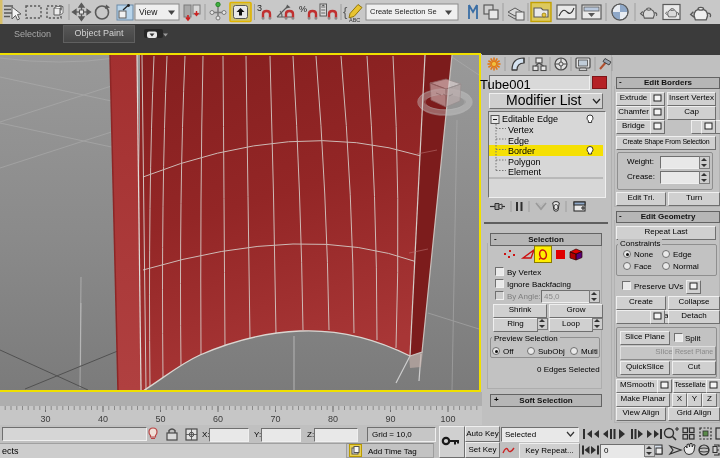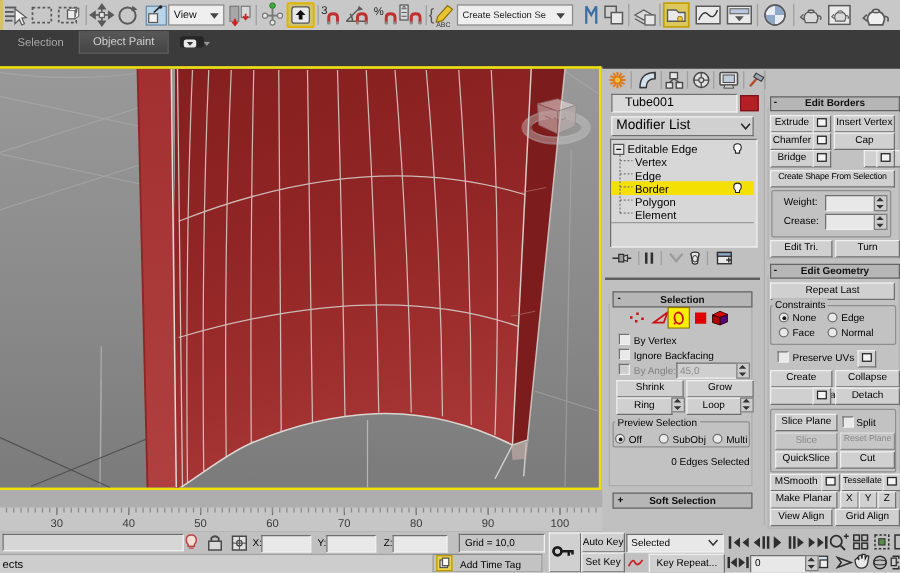--- a/index.html
+++ b/index.html
@@ -530,23 +530,23 @@
       <path d="M96,13 L102,13 L103,15.5 L95,15.5 Z" fill="#d0d0d0" stroke="#4a4a4a" stroke-width="0.8"></path>
       <line x1="111" y1="2" x2="111" y2="16" stroke="#9e9e9e"></line>
       <g transform="translate(115,2)">
         <path d="M1,12 L8,4" stroke="#b05030" stroke-width="2"></path>
         <path d="M6,1.5 L12,5 L10,8 L4,4.5 Z" fill="#9aa4b0" stroke="#3a3a3a" stroke-width="0.9"></path>
       </g>
       <line x1="128" y1="2" x2="128" y2="16" stroke="#9e9e9e"></line>
     </svg>
 
 <div class="sunk" style="left:489px;top:75px;width:99px;height:13px;background:#d9d9d9;"></div>
-<div class="txt" style="left:500px;top:77px;font-size:10px;">Tube001</div>
+<div class="txt" style="left:480px;top:77px;font-size:13px;">Tube001</div>
 <div class="abs" style="left:592px;top:76px;width:15px;height:13px;background:#b52025;border:1px solid #7d1418;box-sizing:border-box;"></div>
-<div class="btn" style="left:489px;top:93px;width:112px;height:14px;text-align:left;line-height:13px;"><span style="padding-left:3px;font-size:11px;margin-top:24px;">Modifier List</span></div>
+<div class="btn" style="left:489px;top:93px;width:112px;height:14px;text-align:left;line-height:13px;"><span style="padding-left:16px;font-size:14px;margin-top:24px;">Modifier List</span></div>
 <svg class="abs" style="left:592px;top:98px" width="9" height="6">
       <path d="M1,1 L4.5,5 L8,1" fill="none" stroke="#222" stroke-width="1.2"></path>
     </svg>
 
 <div class="sunk" style="left:488px;top:111px;width:116px;height:85px;background:#d7d7d7;"></div>
 <div class="abs" style="left:489px;top:145px;width:114px;height:11px;background:#f5e003;"></div>
 <svg class="abs" style="left:488px;top:111px" width="116" height="85" id="stacksvg">
       <rect x="3" y="4.5" width="8" height="8" fill="#e8e8e8" stroke="#555" stroke-width="1"></rect>
       <line x1="5" y1="8.5" x2="9" y2="8.5" stroke="#111" stroke-width="1"></line>
       <line x1="8" y1="13" x2="8" y2="61" stroke="#777" stroke-width="1" stroke-dasharray="1.5,1.5"></line>
@@ -711,21 +711,21 @@
 <div class="btn" style="left:668px;top:296px;width:50px;height:12px;">Collapse</div>
 <div class="btn" style="left:616px;top:310px;width:33px;height:12px;padding-left:32px;">Attach</div>
 <div class="btn" style="left:650px;top:310px;width:13px;height:12px;"><svg width="9" height="8" style="vertical-align:middle">
         <rect x="1" y="1" width="7" height="6" fill="#f4f4f4" stroke="#222" stroke-width="1"></rect>
       </svg></div>
 <div class="btn" style="left:668px;top:310px;width:50px;height:12px;">Detach</div>
 <div class="grp" style="left:616px;top:327px;width:99px;height:49px;"></div>
 <div class="btn" style="left:620px;top:331px;width:48px;height:12px;">Slice Plane</div>
 <div class="chk" style="left:674px;top:333px;"></div>
 <div class="txt" style="left:685px;top:334px;">Split</div>
-<div class="btnd" style="left:620px;top:346px;width:48px;height:12px;">Slice</div>
+<div class="btnd" style="left:620px;top:346px;width:48px;height:12px;padding-left:19px;">Slice</div>
 <div class="btnd" style="left:672px;top:346px;width:42px;height:12px;font-size:7px;">Reset Plane</div>
 <div class="btn" style="left:620px;top:361px;width:48px;height:12px;">QuickSlice</div>
 <div class="btn" style="left:672px;top:361px;width:42px;height:12px;">Cut</div>
 <div class="btn" style="left:616px;top:379px;width:40px;height:12px;">MSmooth</div>
 <div class="btn" style="left:657px;top:379px;width:13px;height:12px;"><svg width="9" height="8" style="vertical-align:middle">
         <rect x="1" y="1" width="7" height="6" fill="#f4f4f4" stroke="#222" stroke-width="1"></rect>
       </svg></div>
 <div class="btn" style="left:673px;top:379px;width:32px;height:12px;font-size:7px;">Tessellate</div>
 <div class="btn" style="left:706px;top:379px;width:13px;height:12px;"><svg width="9" height="8" style="vertical-align:middle">
         <rect x="1" y="1" width="7" height="6" fill="#f4f4f4" stroke="#222" stroke-width="1"></rect>

